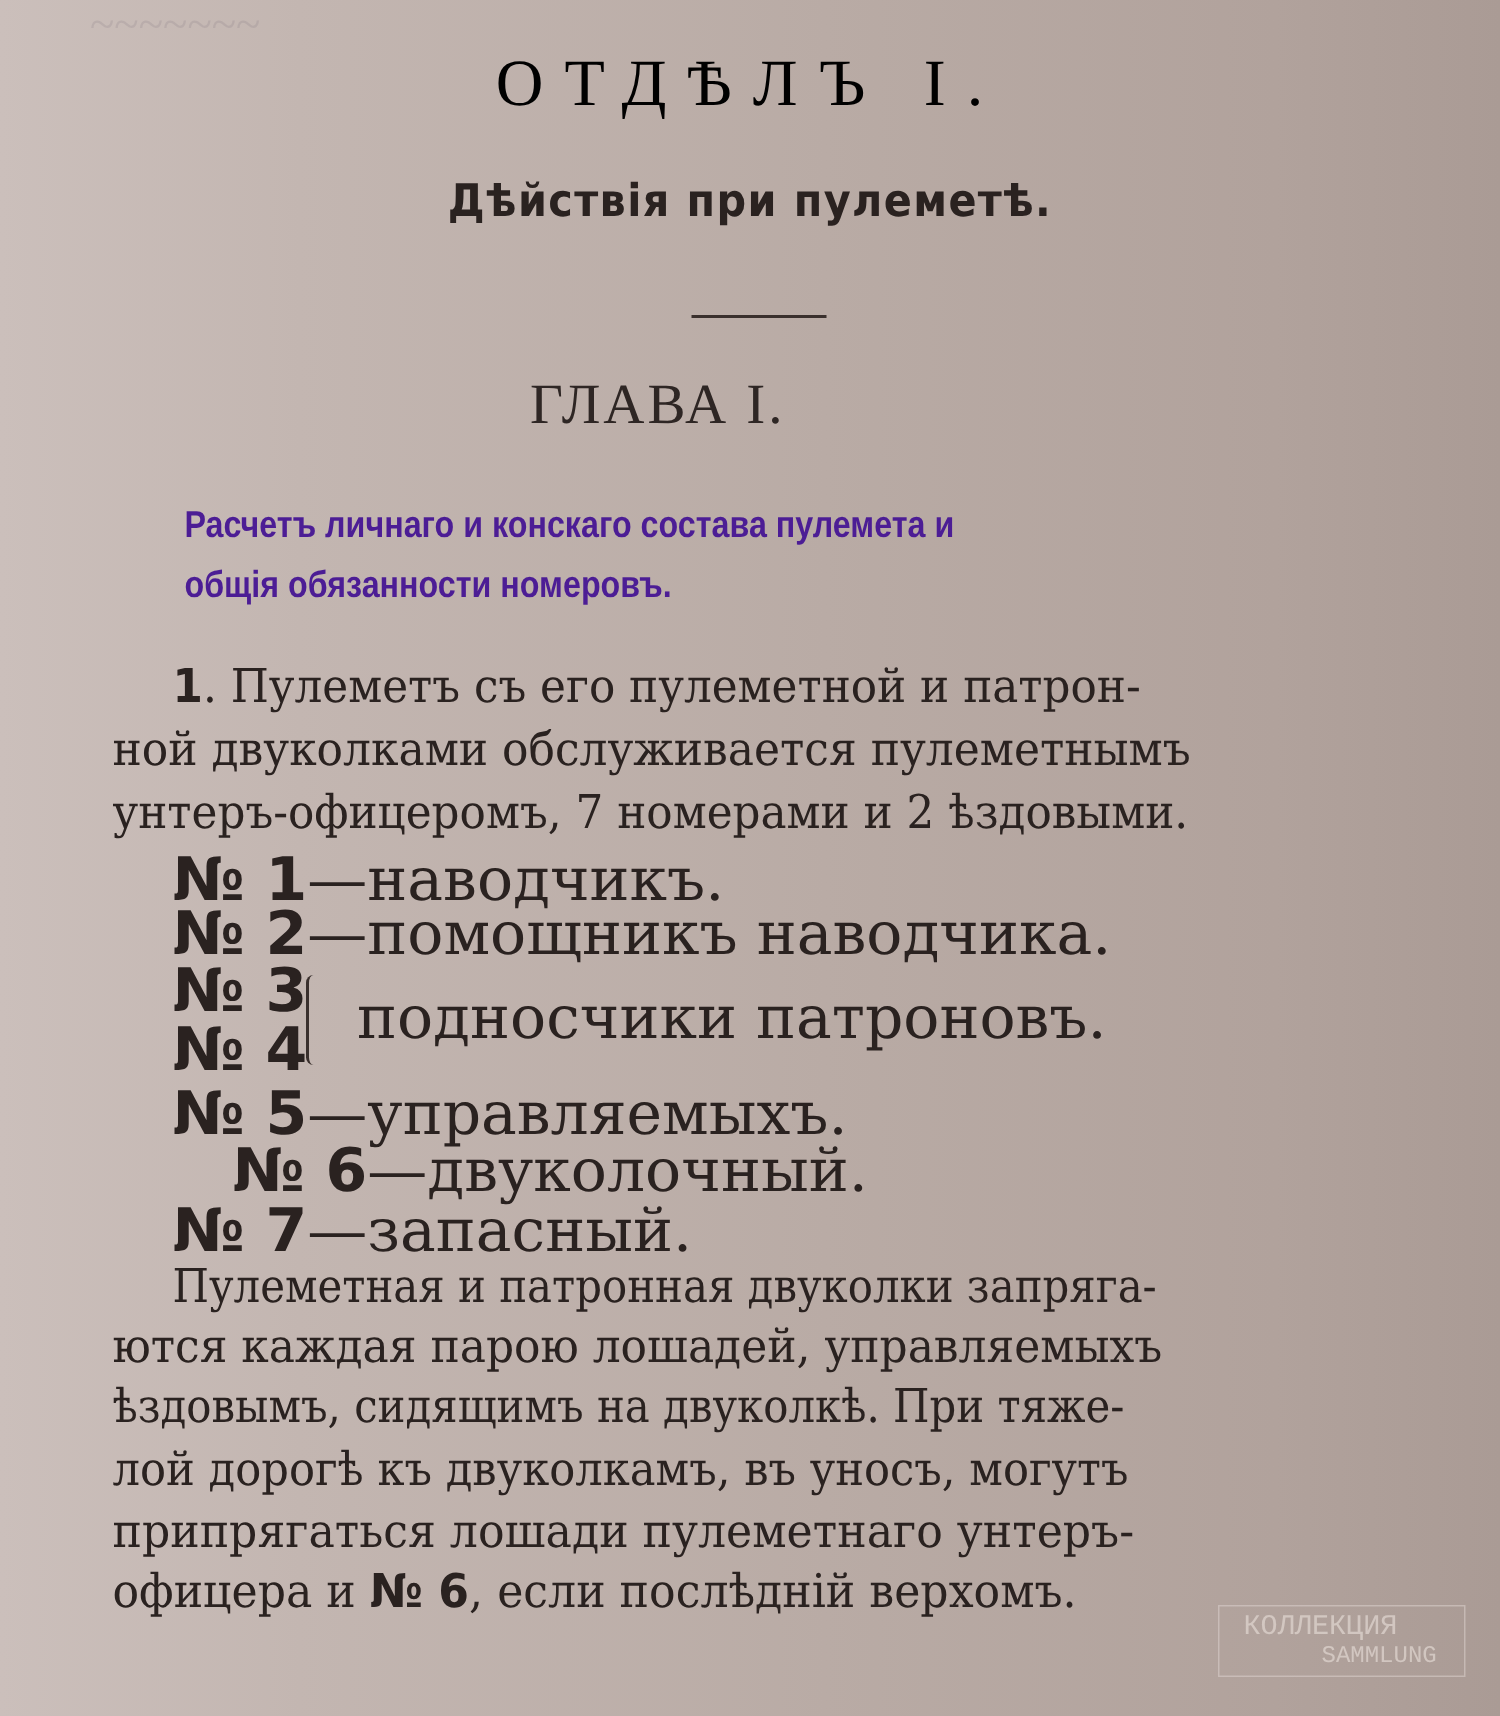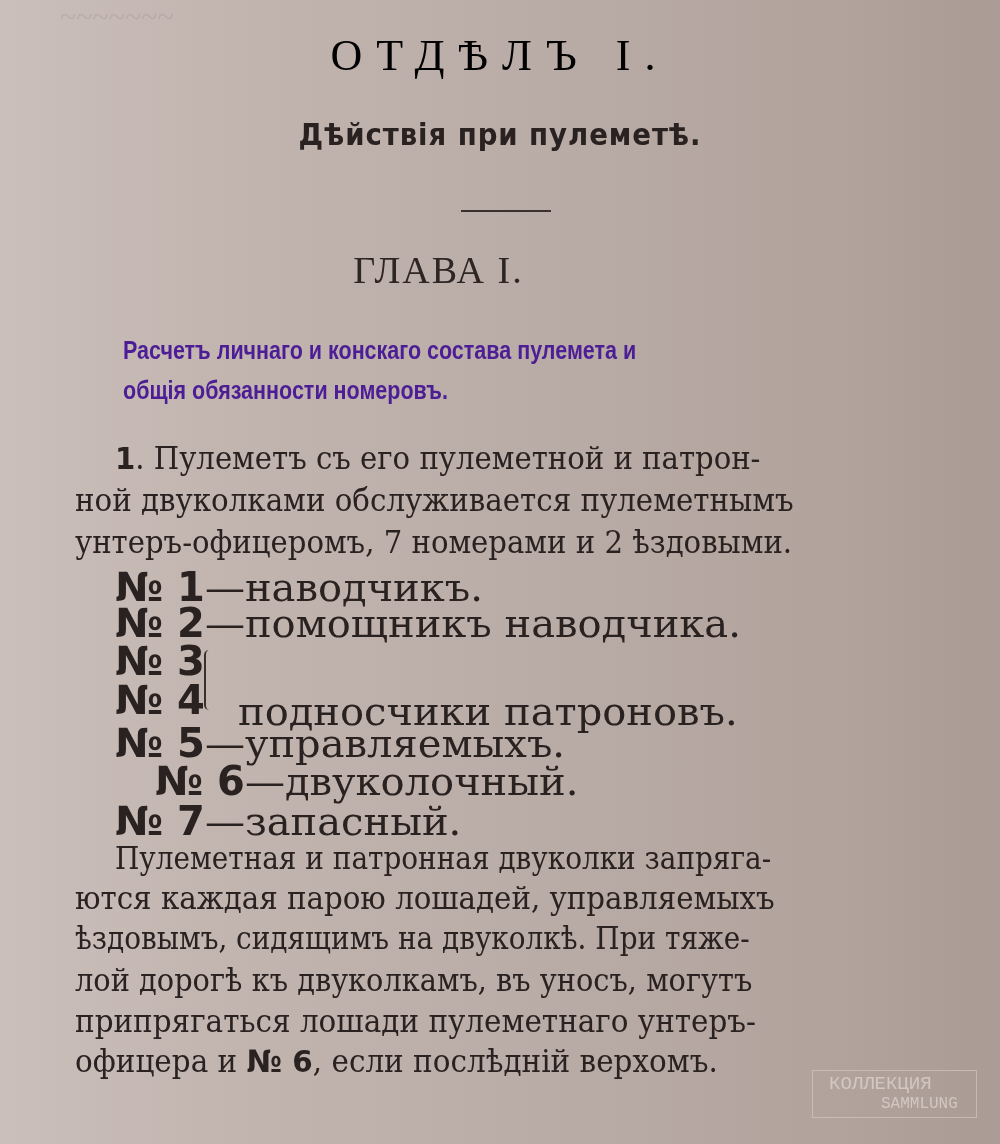--- a/index.html
+++ b/index.html
@@ -59,21 +59,21 @@
 <div class="roster-item" style="top:600px;">
   <span class="label">№ 2</span><span class="text">—помощникъ наводчика.</span>
 </div>
 <div class="roster-item" style="top:638px;">
   <span class="label">№ 3</span>
 </div>
 <div class="roster-item" style="top:677px;">
   <span class="label">№ 4</span>
 </div>
 <div class="brace"></div>
-<div class="roster-item" style="left:238px; top:688px;">
+<div class="roster-item" style="left:238px; top:656px;">
   <span class="text">подносчики патроновъ.</span>
 </div>
 <div class="roster-item" style="top:720px;">
   <span class="label">№ 5</span><span class="text">—управляемыхъ.</span>
 </div>
 <div class="roster-item" style="top:758px;margin-left:40px;">
   <span class="label">№ 6</span><span class="text">—двуколочный.</span>
 </div>
 <div class="roster-item" style="top:798px;text-align:center;">
   <span class="label">№ 7</span><span class="text">—запасный.</span>

